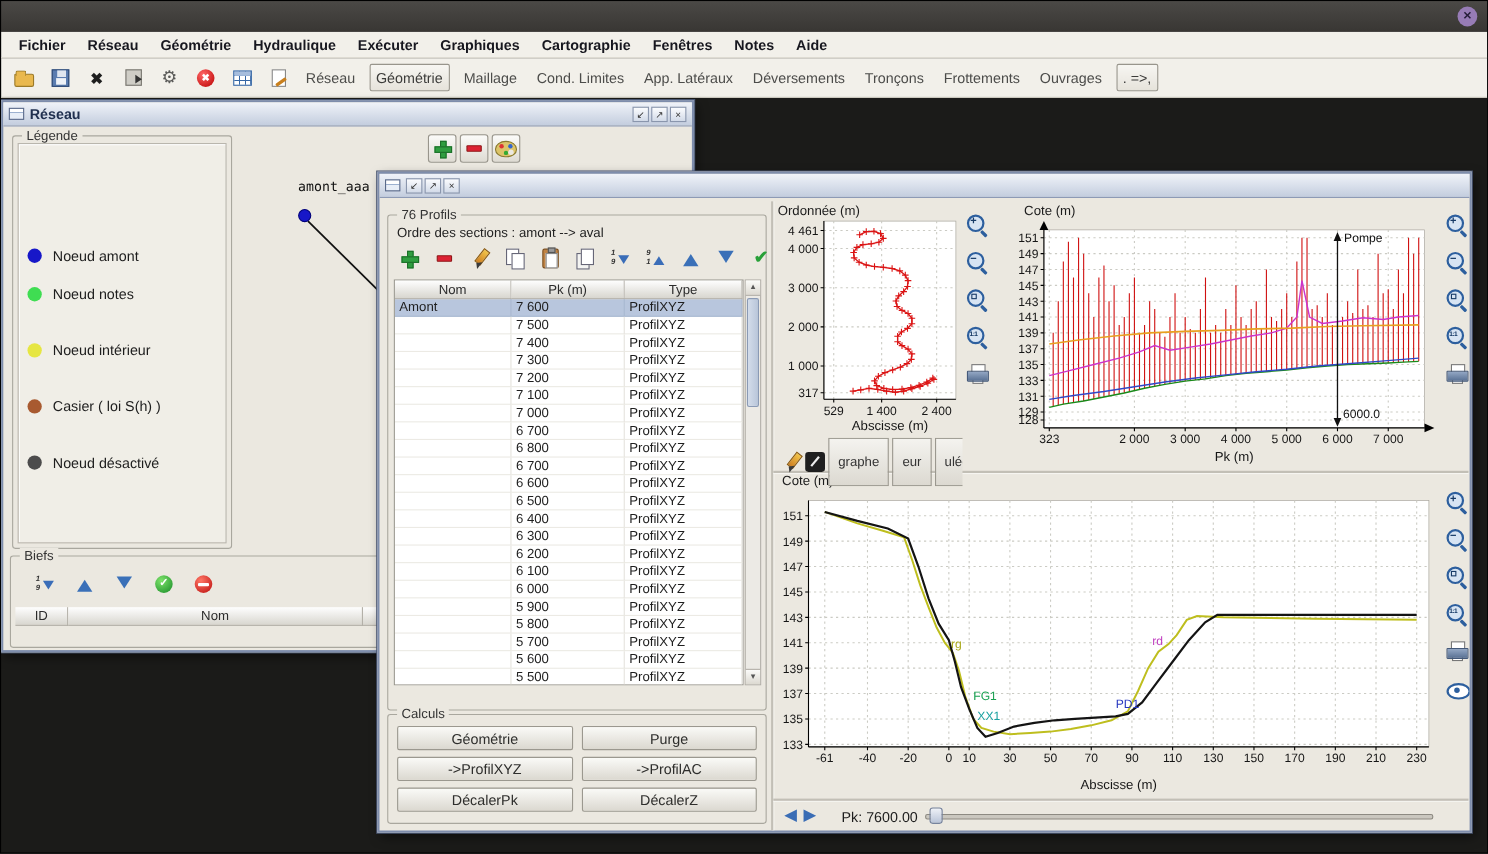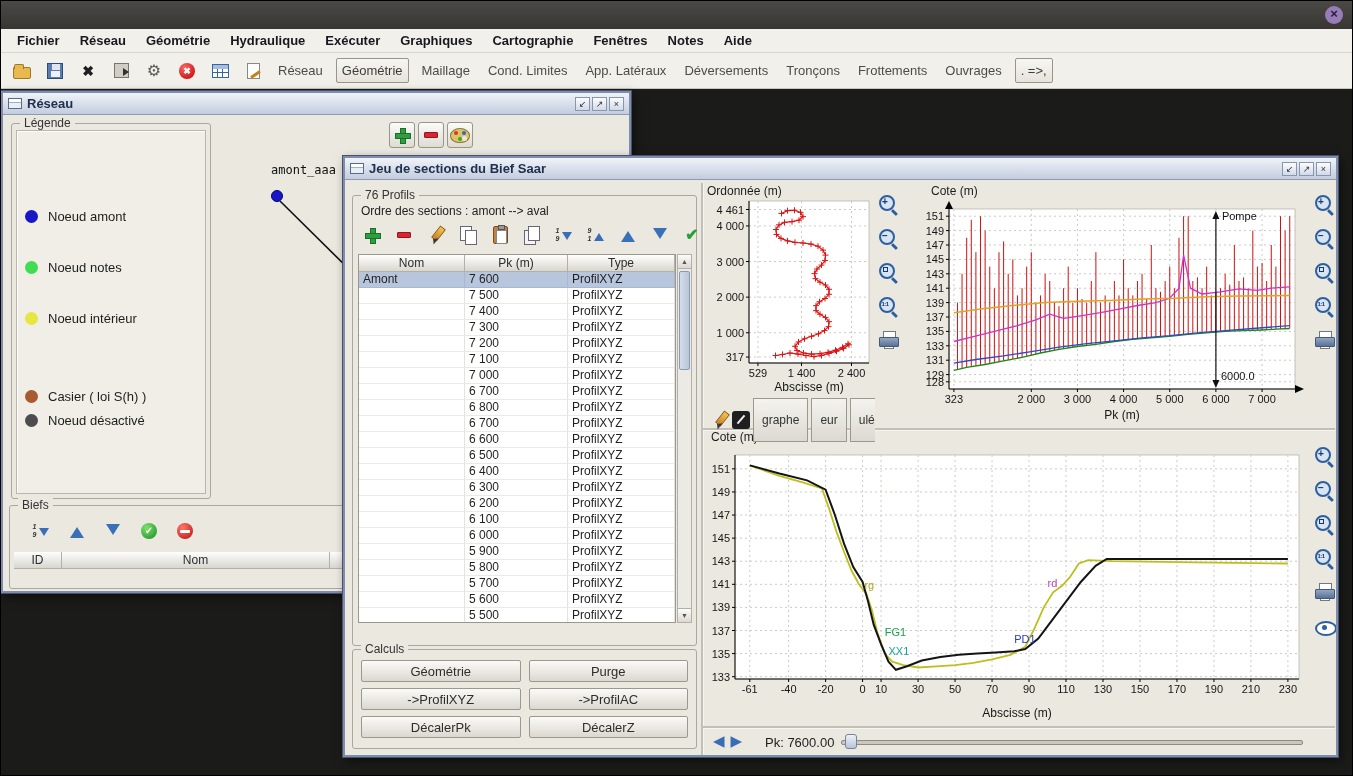--- a/index.html
+++ b/index.html
@@ -187,33 +187,33 @@
       <span id="reseau-controls" style="display:flex;gap:2px">
           <span class="wt-btn">↙</span>
           <span class="wt-btn">↗</span>
           <span class="wt-btn">×</span>
         </span>
     </div>
 
     <div class="groupbox" style="left:8px;top:30px;width:200px;height:376px">
       <span class="gb-title">Légende</span>
       <div class="legend-panel" id="legend-list">
-          <div class="legend-item" style="top: 78px;">
+          <div class="legend-item" style="top: 94px;">
             <span class="legend-dot" style="background: rgb(23, 23, 200);"></span>
             <span class="legend-lbl">Noeud amont</span>
           </div>
           <div class="legend-item" style="top: 129px;">
             <span class="legend-dot" style="background: rgb(63, 221, 82);"></span>
             <span class="legend-lbl">Noeud notes</span>
           </div>
           <div class="legend-item" style="top: 180px;">
             <span class="legend-dot" style="background: rgb(230, 230, 66);"></span>
             <span class="legend-lbl">Noeud intérieur</span>
           </div>
-          <div class="legend-item" style="top: 231px; margin-top: 27px;">
+          <div class="legend-item" style="top: 231px;">
             <span class="legend-dot" style="background: rgb(168, 90, 48);"></span>
             <span class="legend-lbl">Casier ( loi S(h) )</span>
           </div>
           <div class="legend-item" style="top: 282px;">
             <span class="legend-dot" style="background: rgb(76, 76, 76);"></span>
             <span class="legend-lbl">Noeud désactivé</span>
           </div>
         </div>
     </div>
 
@@ -259,21 +259,20 @@
           <div class="th" style="width: 48px; flex: 0 0 auto;">ID</div>
           <div class="th" style="width: 268px; flex: 0 0 auto;">Nom</div>
           <div class="th" style="width: 280px; flex: 1 1 0%;">N</div>
         </div>
     </div>
   </div>
 
   <div class="win" id="sections-win" style="left:342px;top:155px;width:995px;height:601px">
     <div class="win-title">
       <span class="wt-icon"></span>
-      <span class="wt-text">Jeu de sections du Bief Saar</span>
       <span id="sections-controls" style="display:flex;gap:2px">
           <span class="wt-btn">↙</span>
           <span class="wt-btn">↗</span>
           <span class="wt-btn">×</span>
         </span>
     </div>
 
     <div class="groupbox" style="left:7px;top:37px;width:345px;height:451px">
       <span class="gb-title">76 Profils</span>
       <div style="position:absolute;left:8px;top:8px;font-size:12px;color:#222">Ordre des sections : amont --&gt; aval</div>

